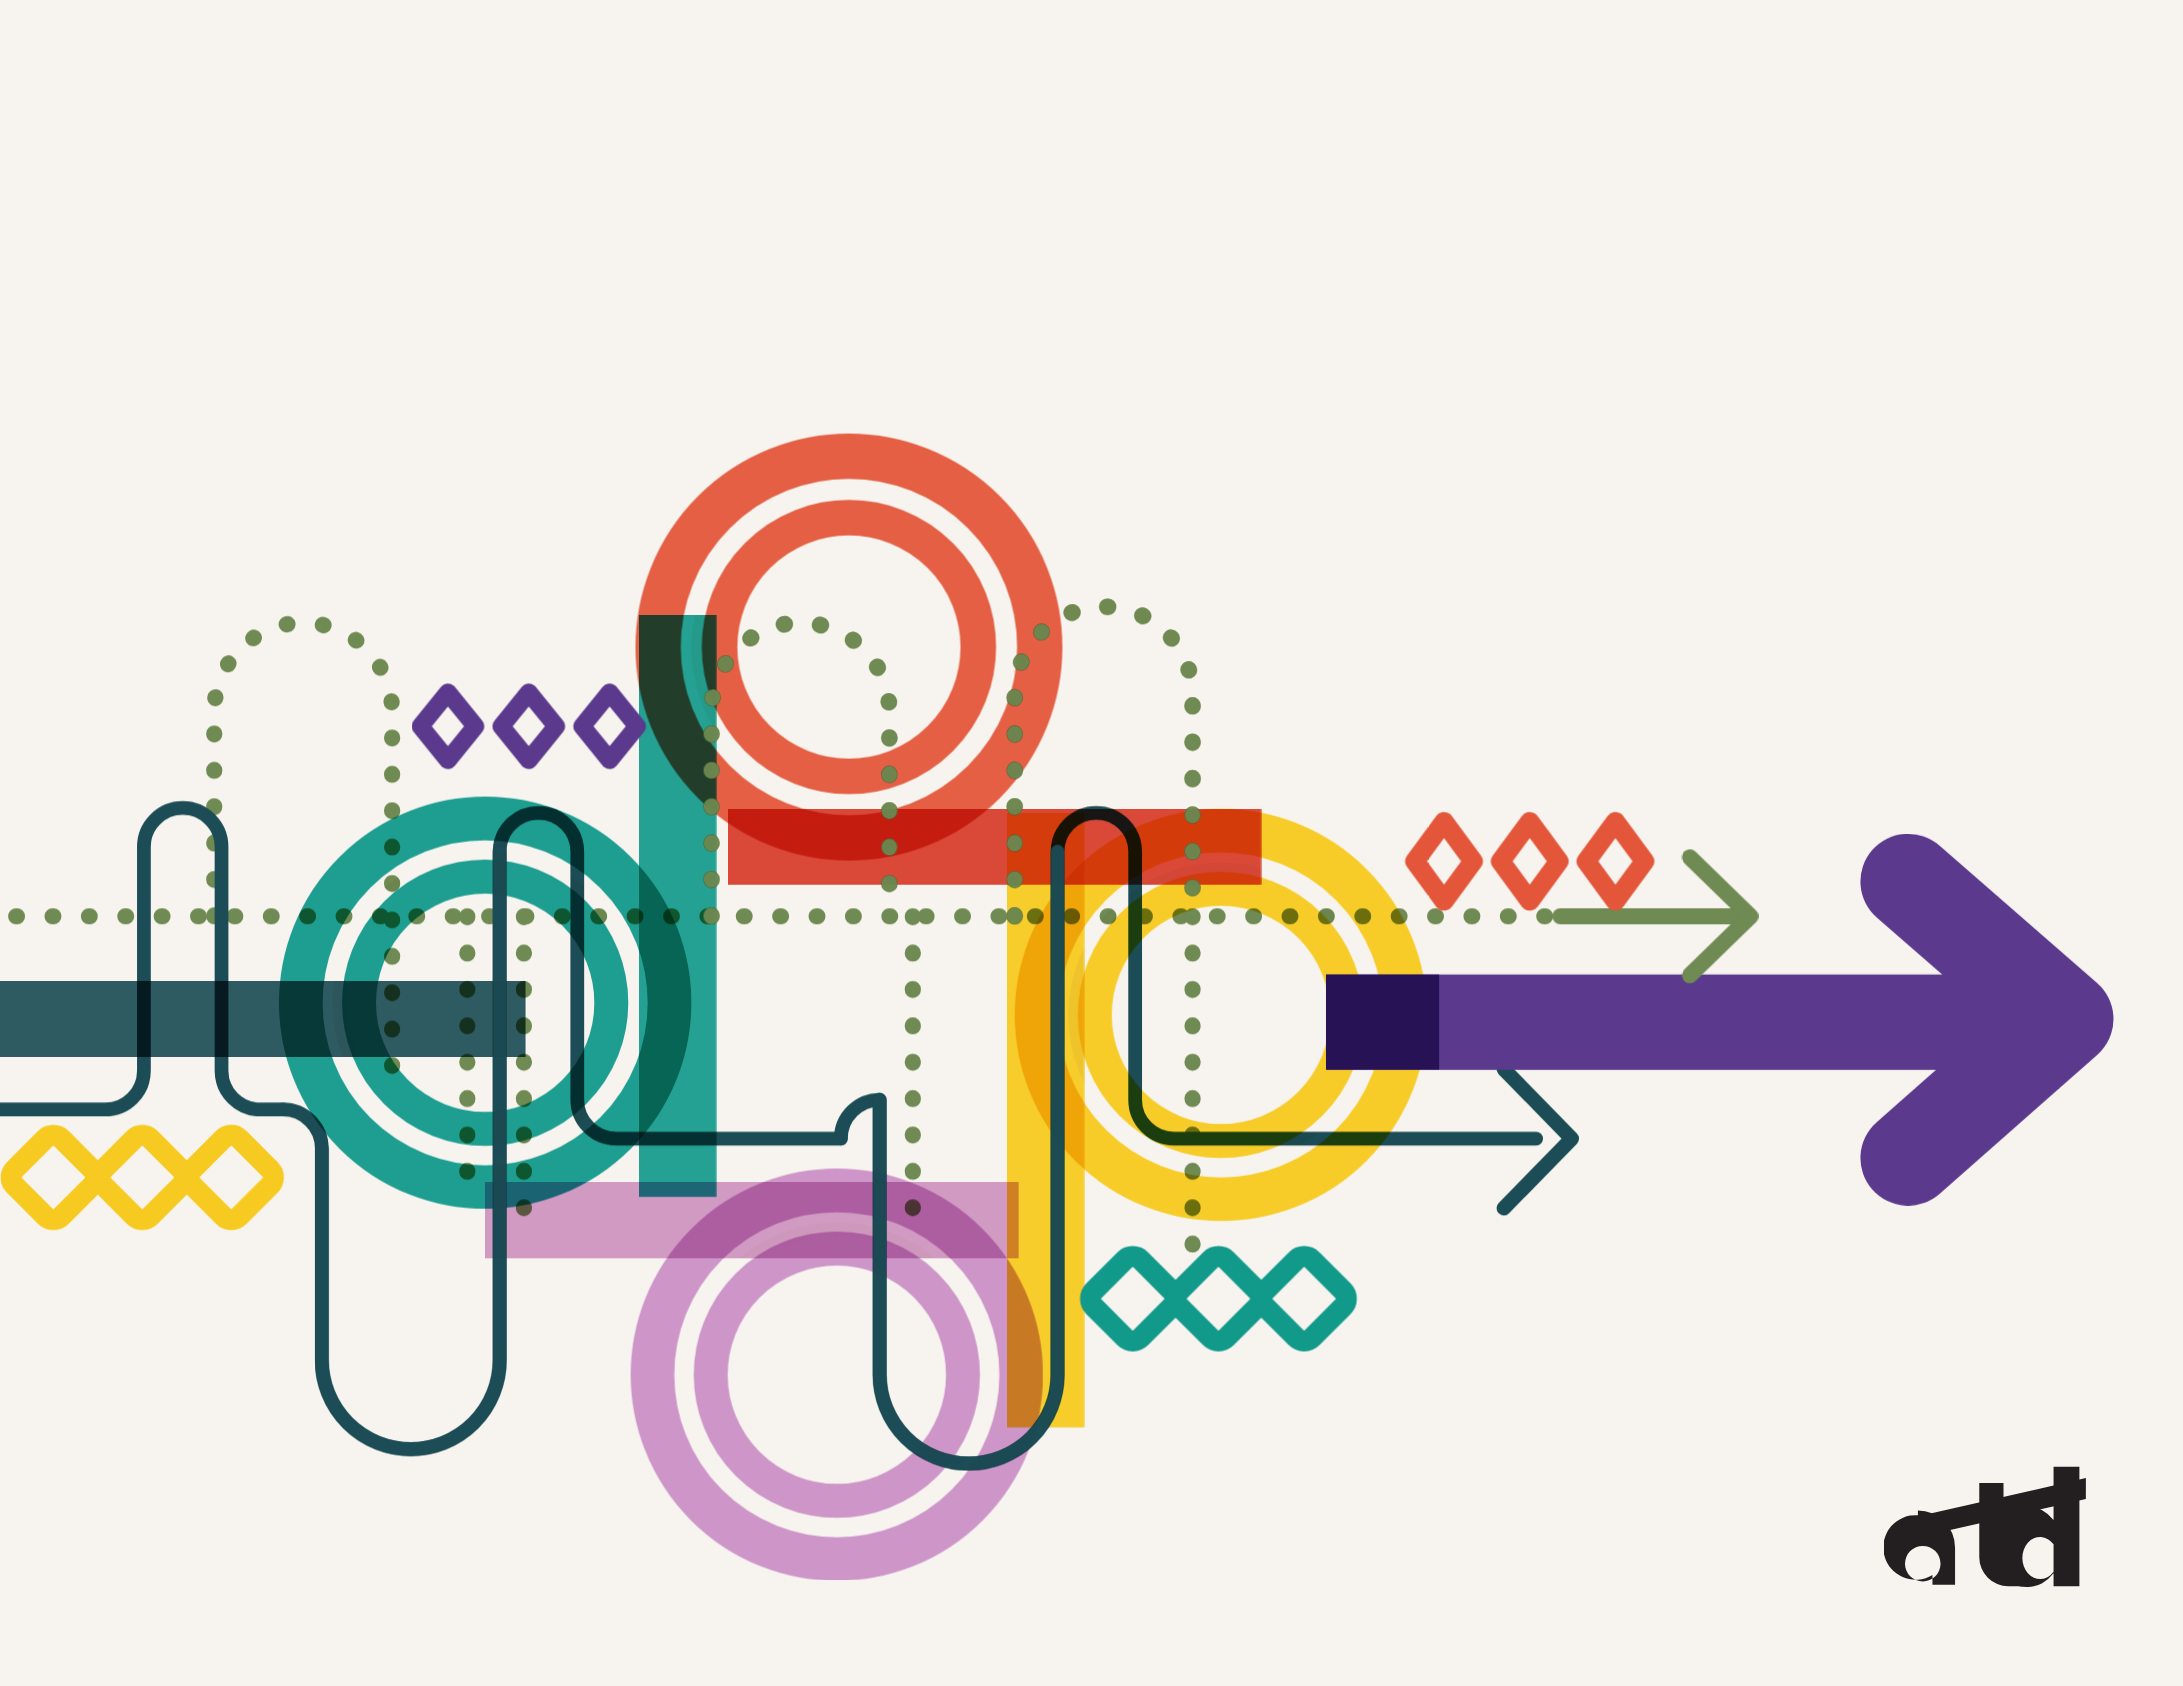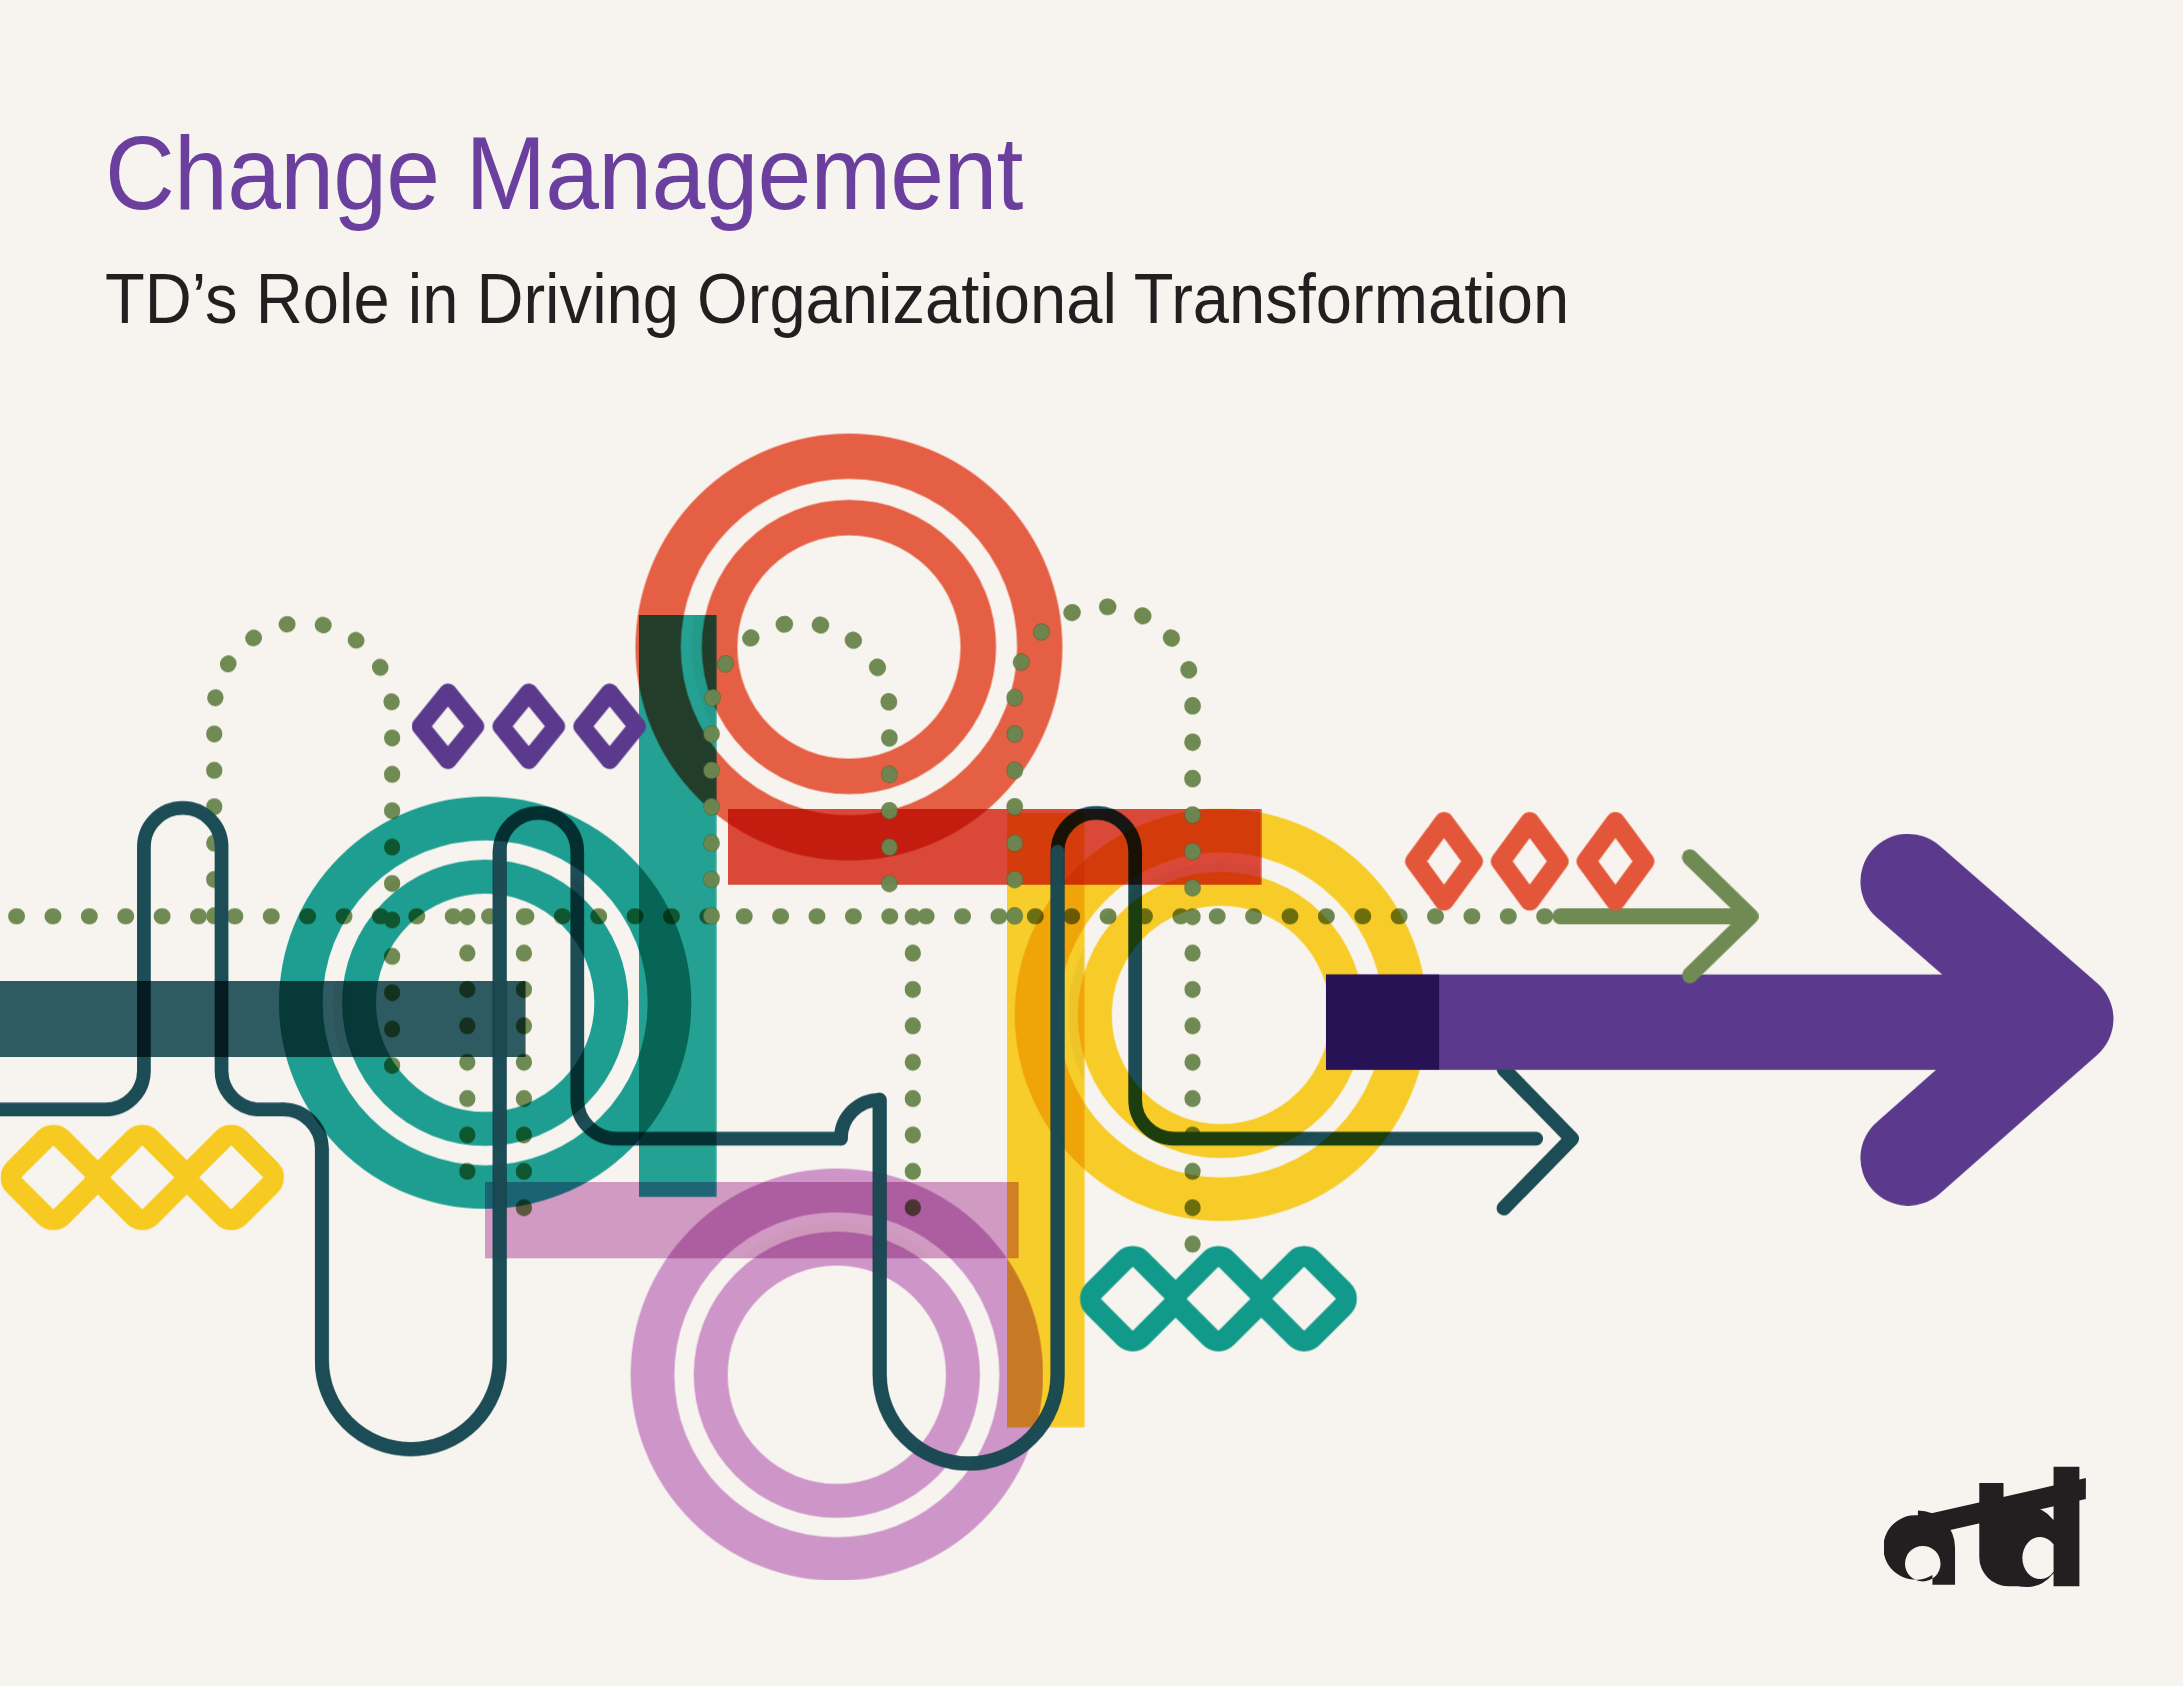--- a/index.html
+++ b/index.html
@@ -163,24 +163,20 @@
       </g>
 
       <g fill="none" stroke="#6f8a52" stroke-width="20" stroke-linecap="round" stroke-dasharray="1 44" opacity="0.95">
         <path d="M 880 1133 L 880 880 A 110 110 0 0 1 1100 880 L 1100 1133"></path>
         <path d="M 1255 1133 L 1255 860 A 110 110 0 0 1 1475 860 L 1475 1133"></path>
       </g>
 
     </g>
   </svg>
 
-  <div class="title-block">
-    <h1 class="title">Change Management</h1>
-    <h2 class="subtitle">TD’s Role in Driving Organizational Transformation</h2>
-  </div>
 
   <div class="logo-wrap">
     <svg viewBox="0 0 270 180" width="218" height="146" xmlns="http://www.w3.org/2000/svg">
       <g fill="#231f20">
 
         <path d="M210 8 h32 v148 h-32 v-16 a44 50 0 1 1 0 -66 z M210 104 a22 26 0 1 0 0 34 z"></path>
 
         <path d="M118 28 h30 v100 a14 14 0 0 0 14 14 h14 v14 h-22 a36 36 0 0 1 -36 -36 z"></path>
 
         <path d="M64 64 a46 46 0 0 1 46 46 v46 h-28 v-12 a40 40 0 1 1 -18 -74 z M70 108 a22 22 0 1 0 0 44 a22 22 0 0 0 0 -44 z" transform="translate(-22,-2)"></path>

